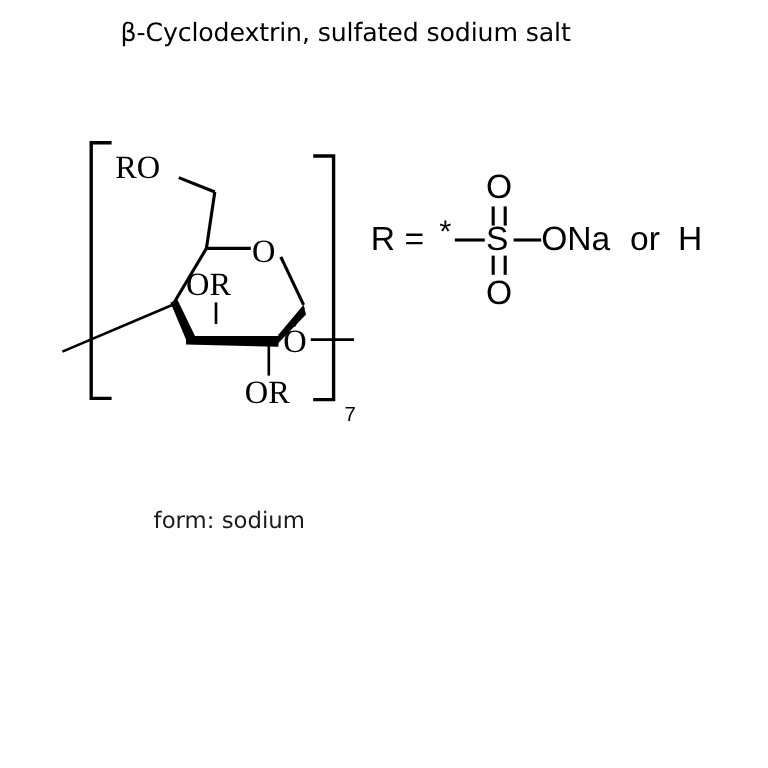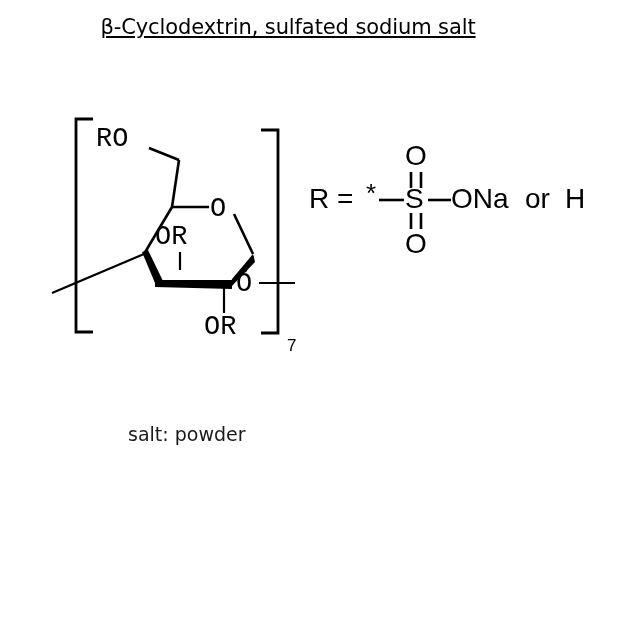--- a/index.html
+++ b/index.html
@@ -25,35 +25,34 @@
   .title {
     position: absolute;
     left: 0;
     top: 15px;
     width: 576px;
     text-align: center;
     font-size: 21px;
     font-family: "DejaVu Sans", sans-serif;
     letter-spacing: -0.1px;
     color: #000000;
-    text-decoration: underline;
   }
   .caption {
     position: absolute;
     left: 128px;
     top: 423px;
     font-size: 19px;
     font-family: "DejaVu Sans", sans-serif;
     color: #1a1a1a;
     white-space: pre;
   }
   
   .atom {
     position: absolute;
-    font-family: Liberation Mono, monospace;
+    font-family: Liberation Serif, serif;
     font-size: 27px;
     color: #000000;
     white-space: pre;
     line-height: 1;
   }
   .atom-sm {
     position: absolute;
     font-family: "Liberation Sans", sans-serif;
     font-size: 17px;
     color: #000000;
@@ -152,13 +151,13 @@
 <div class="rgroup" style="left:405px; top:142px;">O</div>
 
 <div class="rgroup" style="left:405px; top:230px;">O</div>
 
 <div class="rgroup" style="left:451px; top:185px;text-align:center;">ONa</div>
 
 <div class="rgroup" style="left:525px; top:185px;">or</div>
 
 <div class="rgroup" style="left:565px; top:185px;">H</div>
 
-<div class="caption">salt: powder</div>
+<div class="caption">form: sodium</div>
 
 </body></html>

